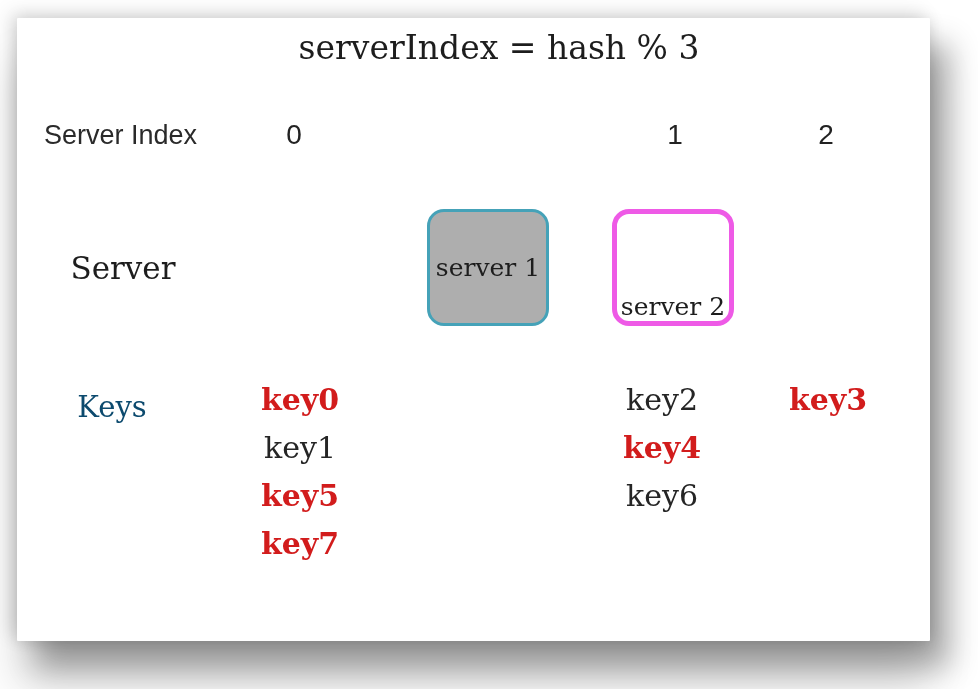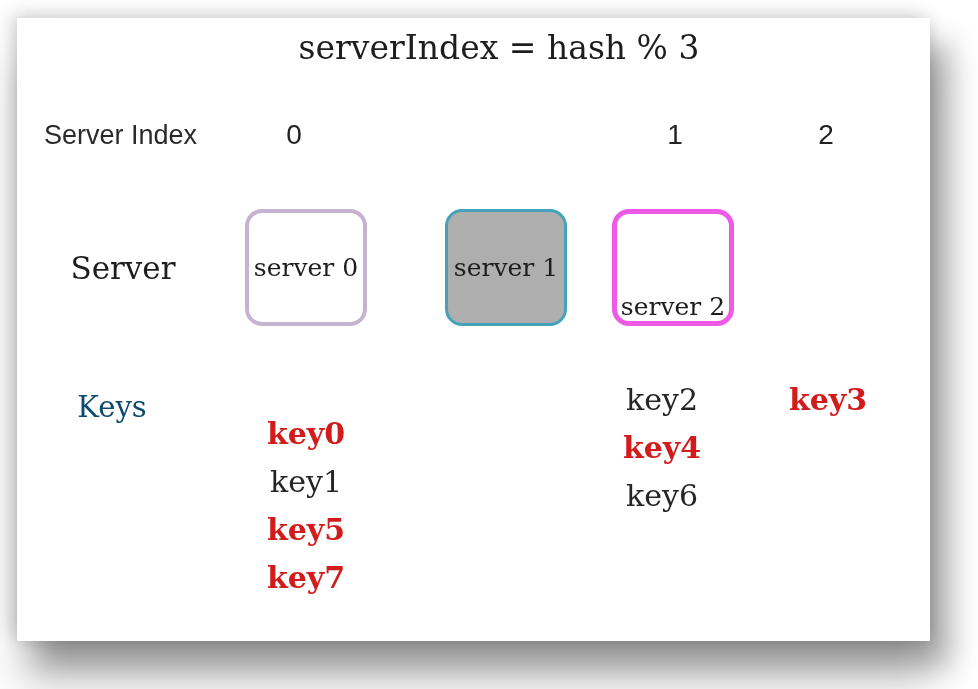--- a/index.html
+++ b/index.html
@@ -36,59 +36,56 @@
     font-size:31px; line-height:40px; color:#1d1d1d;
   }
   .server-box {
     position:absolute; top:191px; width:122px; height:117px;
     border:4px solid #999; border-radius:17px; background:#fff;
     display:flex; align-items:center; justify-content:center;
     box-sizing:border-box;
   }
   .server-box span { font-size:25px; color:#1d1d1d; }
   .box-0 { left:228px; border-color:var(--server0-border); }
-  .box-1 { left:410px; border-width:3px; border-color:var(--server1-border); background:var(--server1-fill);margin-left:18px; }
+  .box-1 { left:410px; border-width:3px; border-color:var(--server1-border); background:var(--server1-fill); }
   .box-2 { left:595px; border-width:5px; border-color:var(--server2-border);align-items:flex-end; }
   .box-3 { left:752px; border-color:var(--server3-border); }
 
   .keys-label {
     position:absolute; left:20px; top:369px; width:150px; text-align:center;
     font-size:29px; line-height:40px; color:#0c4a6e;
   }
   .key-col {
     position:absolute; top:358px; width:150px; text-align:center;
   }
   .key {
     font-size:30px; line-height:48px; color:var(--key-text);
   }
   .key.hl { color:var(--highlight-red); font-weight:700; }
-  .col-0 { left:214px;margin-top:34px; } .col-2 { left:570px; } .col-3 { left:736px; }
+  .col-0 { left:208px; } .col-2 { left:570px; } .col-3 { left:736px; }
 
   .caption {
     position:absolute; left:293px; top:583px; width:300px; text-align:center;
     font-size:28px; line-height:32px; color:#222;
   }
 </style>
 </head>
 <body>
 
 <div class="card">
 
   <div class="title serif">serverIndex = hash % 3</div>
 
   <div class="row-label-sans">Server Index</div>
   <div class="index-val idx-0">0</div>
   <div class="index-val idx-1">1</div>
   <div class="index-val idx-2">2</div>
 
   <div class="servers-label serif">Server</div>
 
-  <div class="server-box box-0">
-    <span class="serif">server 0</span>
-  </div>
   <div class="server-box box-1">
     <span class="serif">server 1</span>
   </div>
   <div class="server-box box-2">
     <span class="serif">server 2</span>
   </div>
 
   <div class="keys-label serif">Keys</div>
 
   <div class="key-col col-0">

